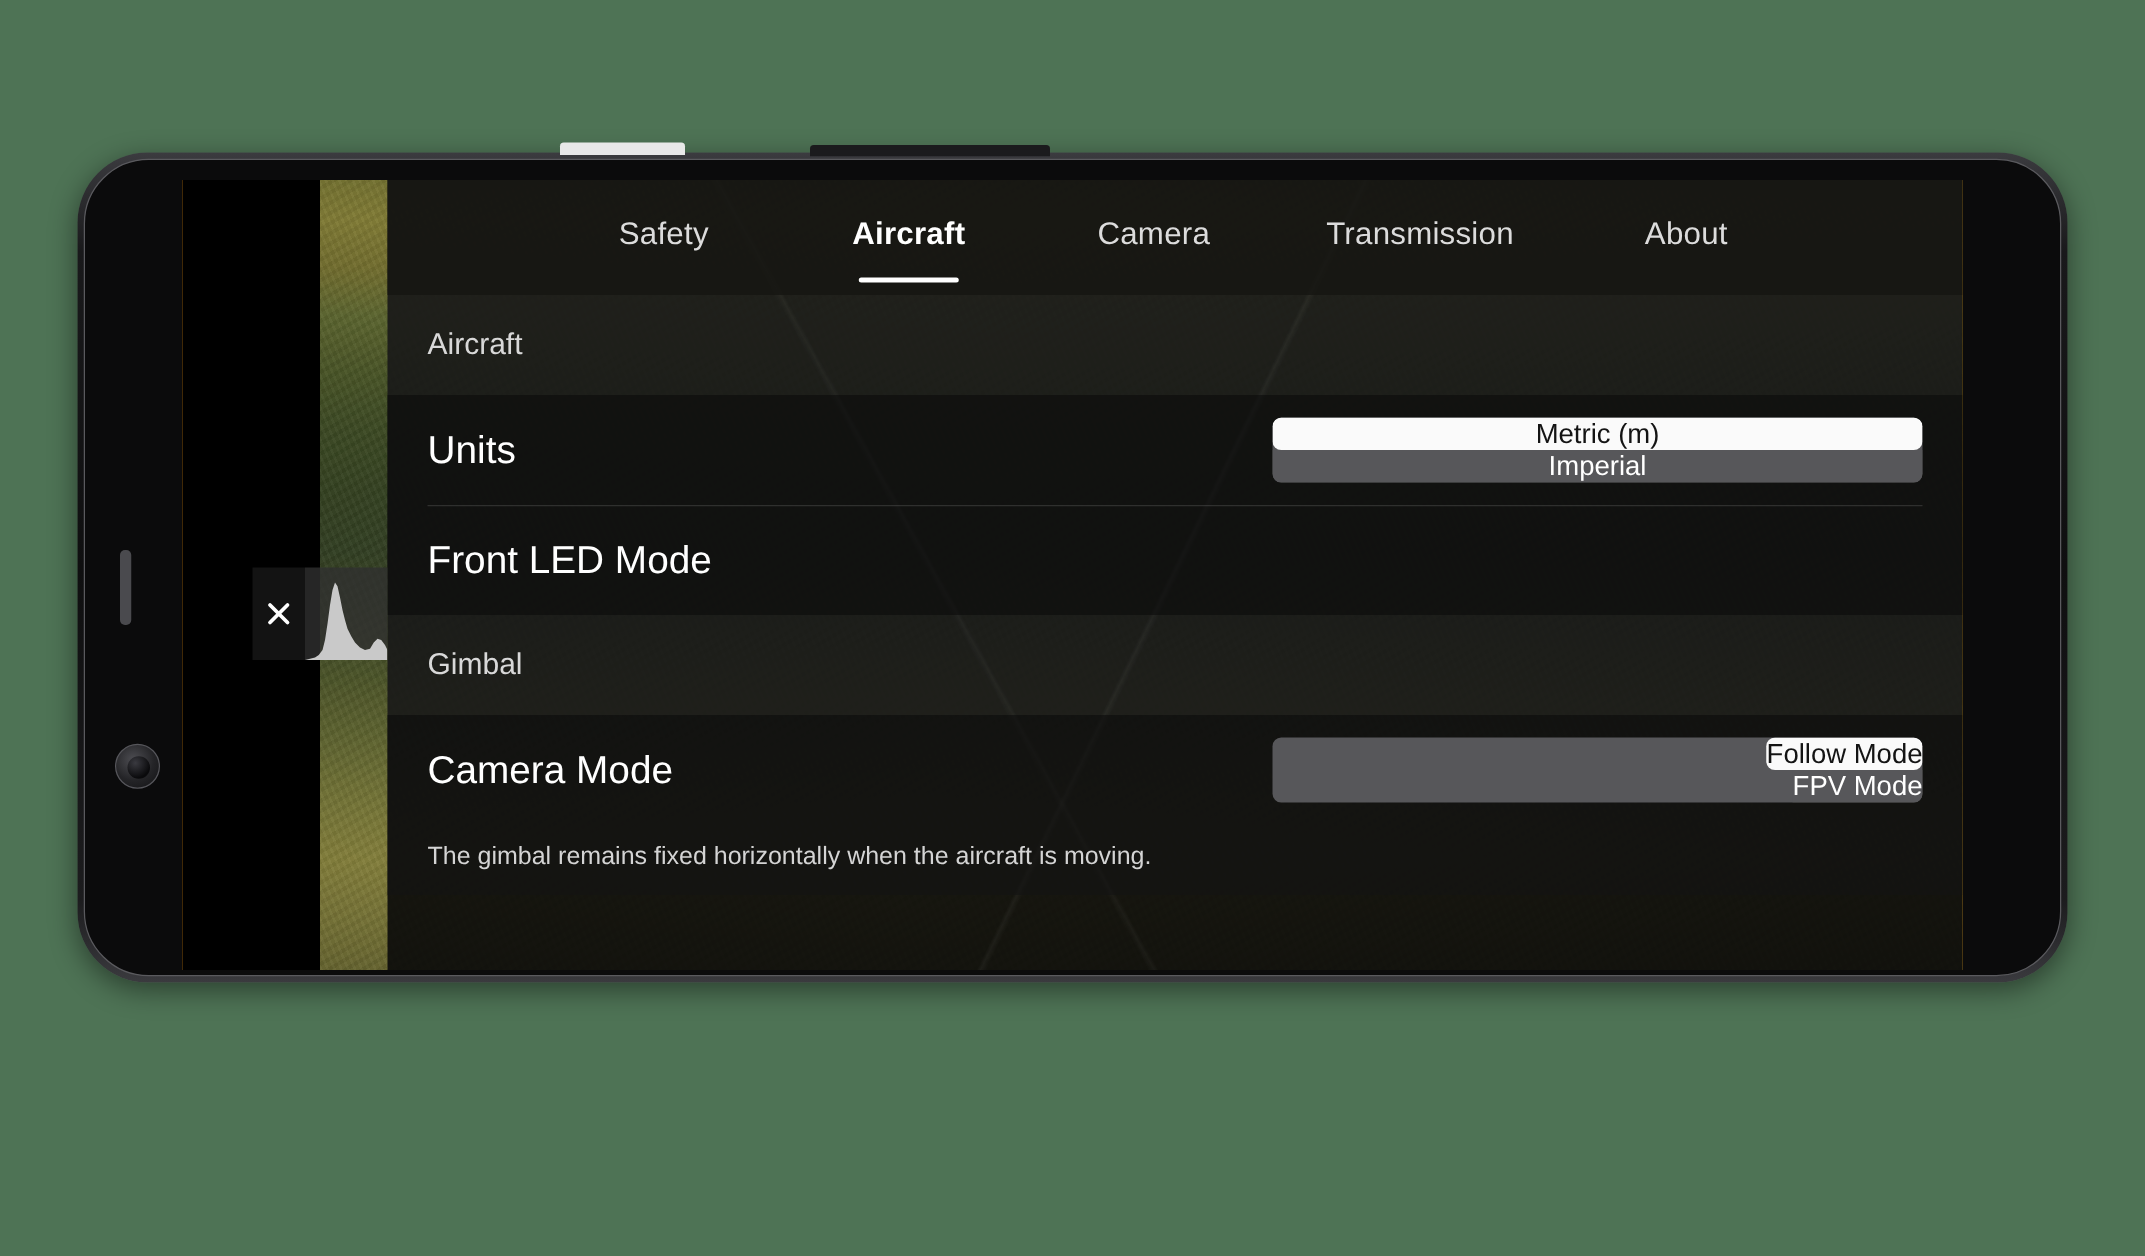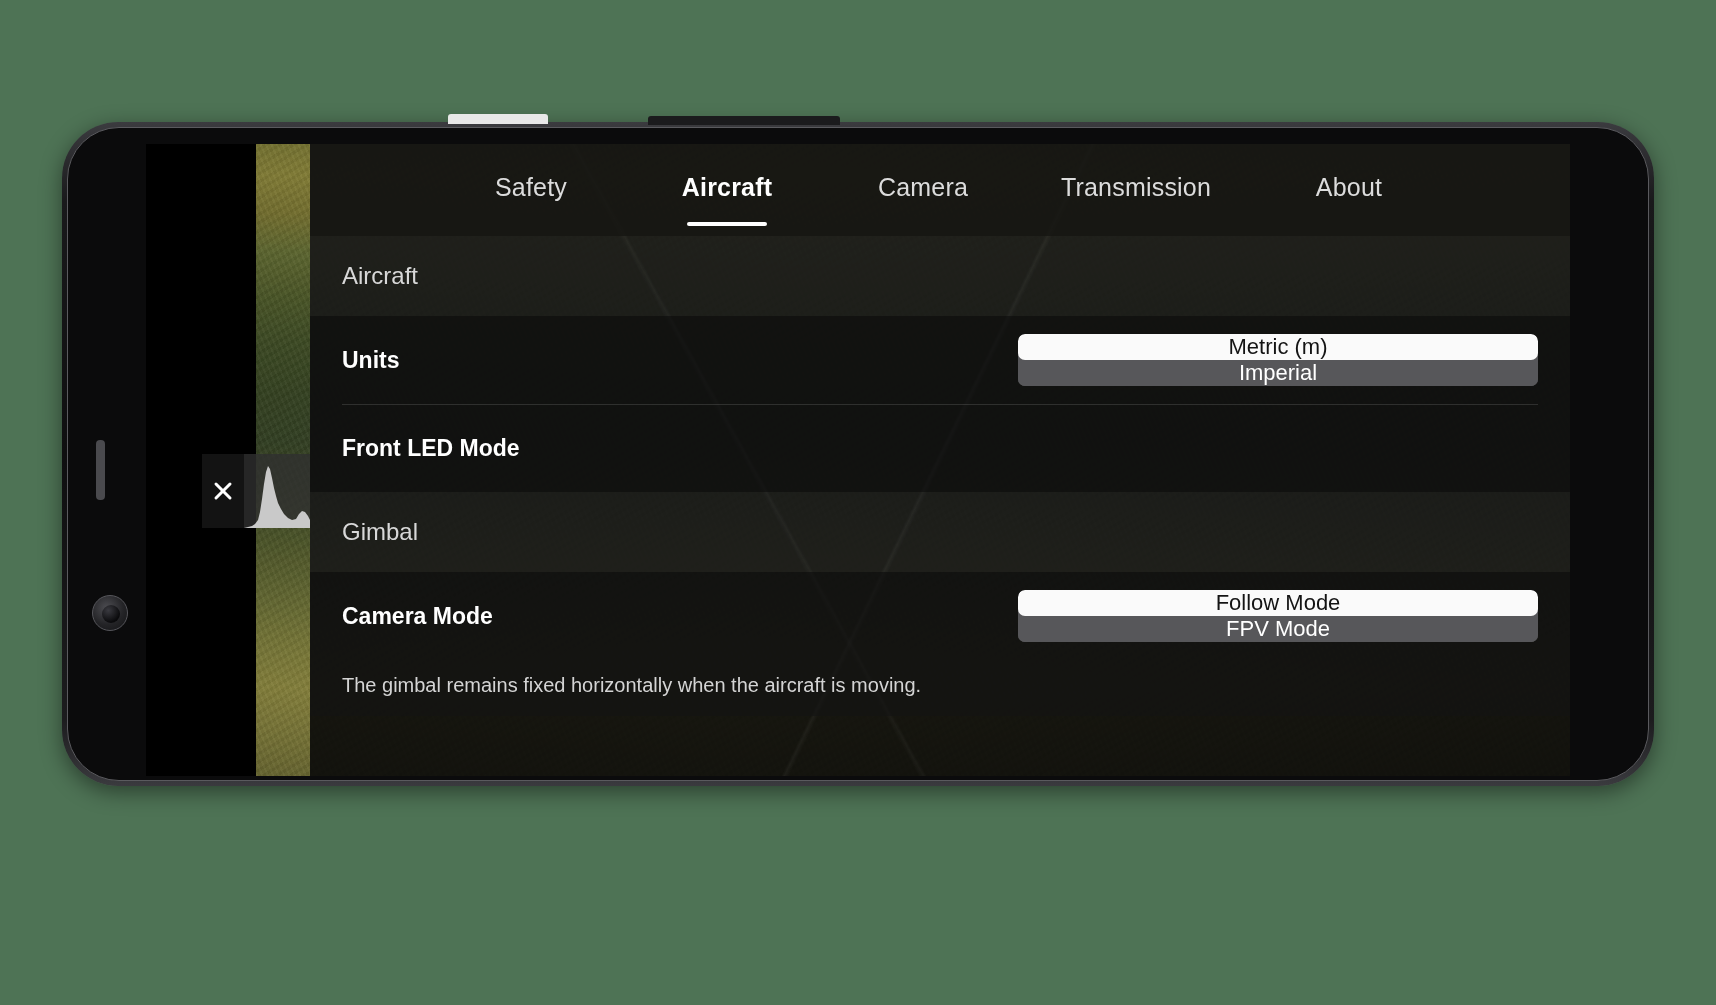--- a/index.html
+++ b/index.html
@@ -196,42 +196,42 @@
     background: rgba(20,20,20,.62);
   }
   .row + .row::before {
     content: "";
     position: absolute;
     left: 32px; right: 32px; top: 0;
     height: 1px;
     background: rgba(255,255,255,.13);
   }
   .row-label {
-    font-size: 23px;
-    font-weight: bold;
+    font-size: 31px;
+    font-weight: normal;
     color: #ffffff;
     flex: 0 0 auto;
   }
   .row-control {
     margin-left: auto;
     display: flex;
     align-items: center;
   }
 
   
   .segmented {
     display: flex;
     width: 520px;
     height: 52px;
     border-radius: 7px;
     overflow: hidden;
     background: #57575a;
     flex-direction: column;
   }
-  .segmented.two-up { width: 520px; }
+  .segmented.two-up { width: 520px; align-items: flex-end; }
   .seg {
     flex: 1;
     display: flex;
     align-items: center;
     justify-content: center;
     font-size: 22px;
     color: #ffffff;
     background: #57575a;
     cursor: pointer;
     border-right: 1px solid rgba(0,0,0,.35);

